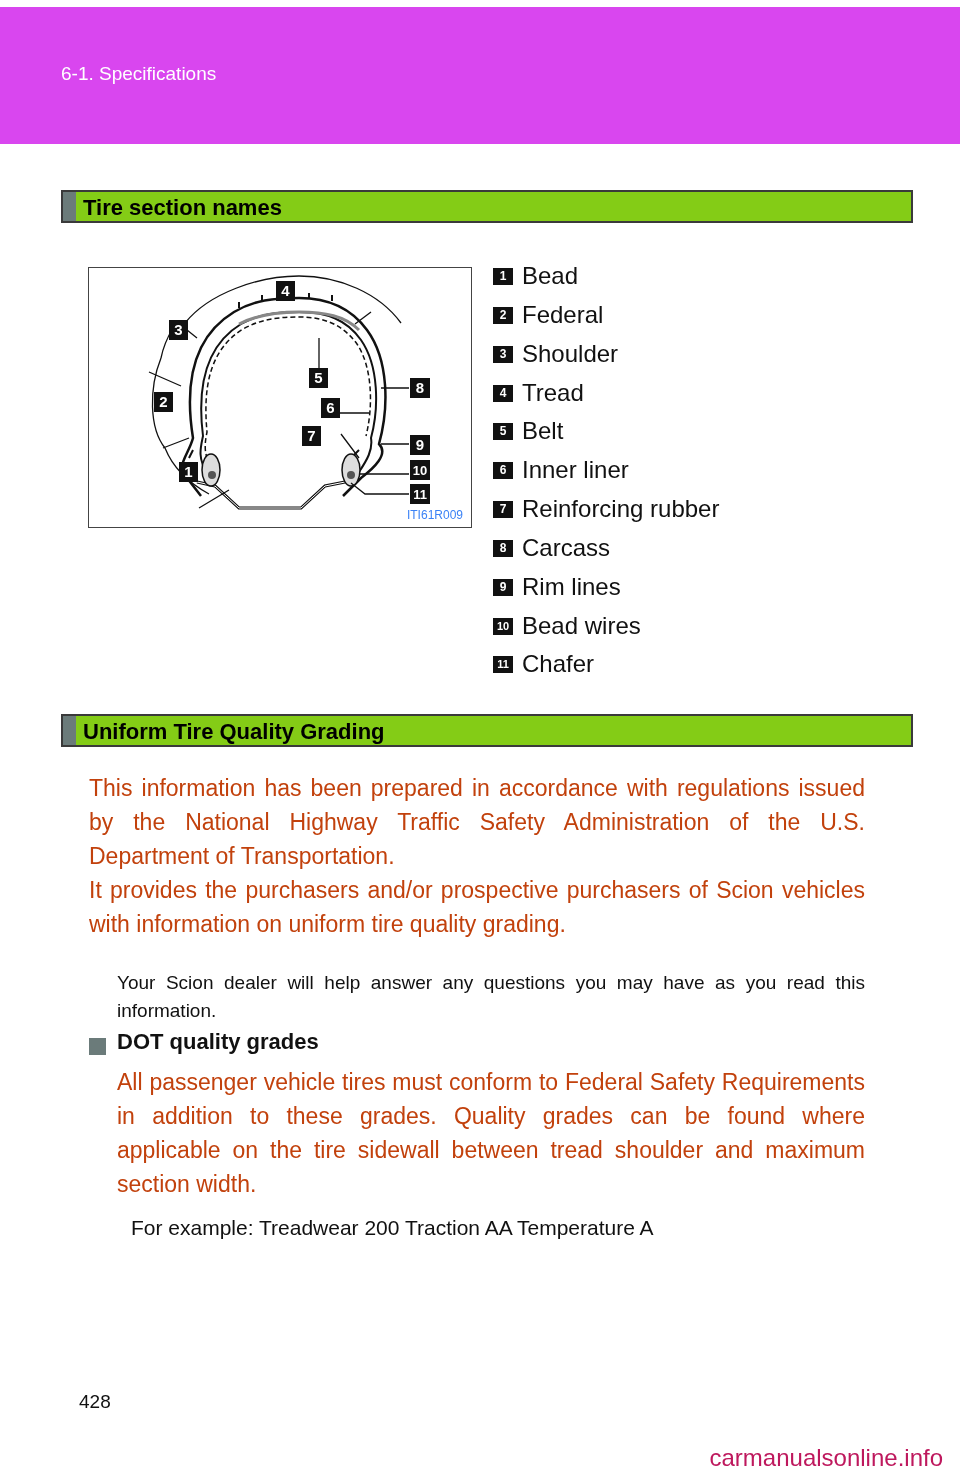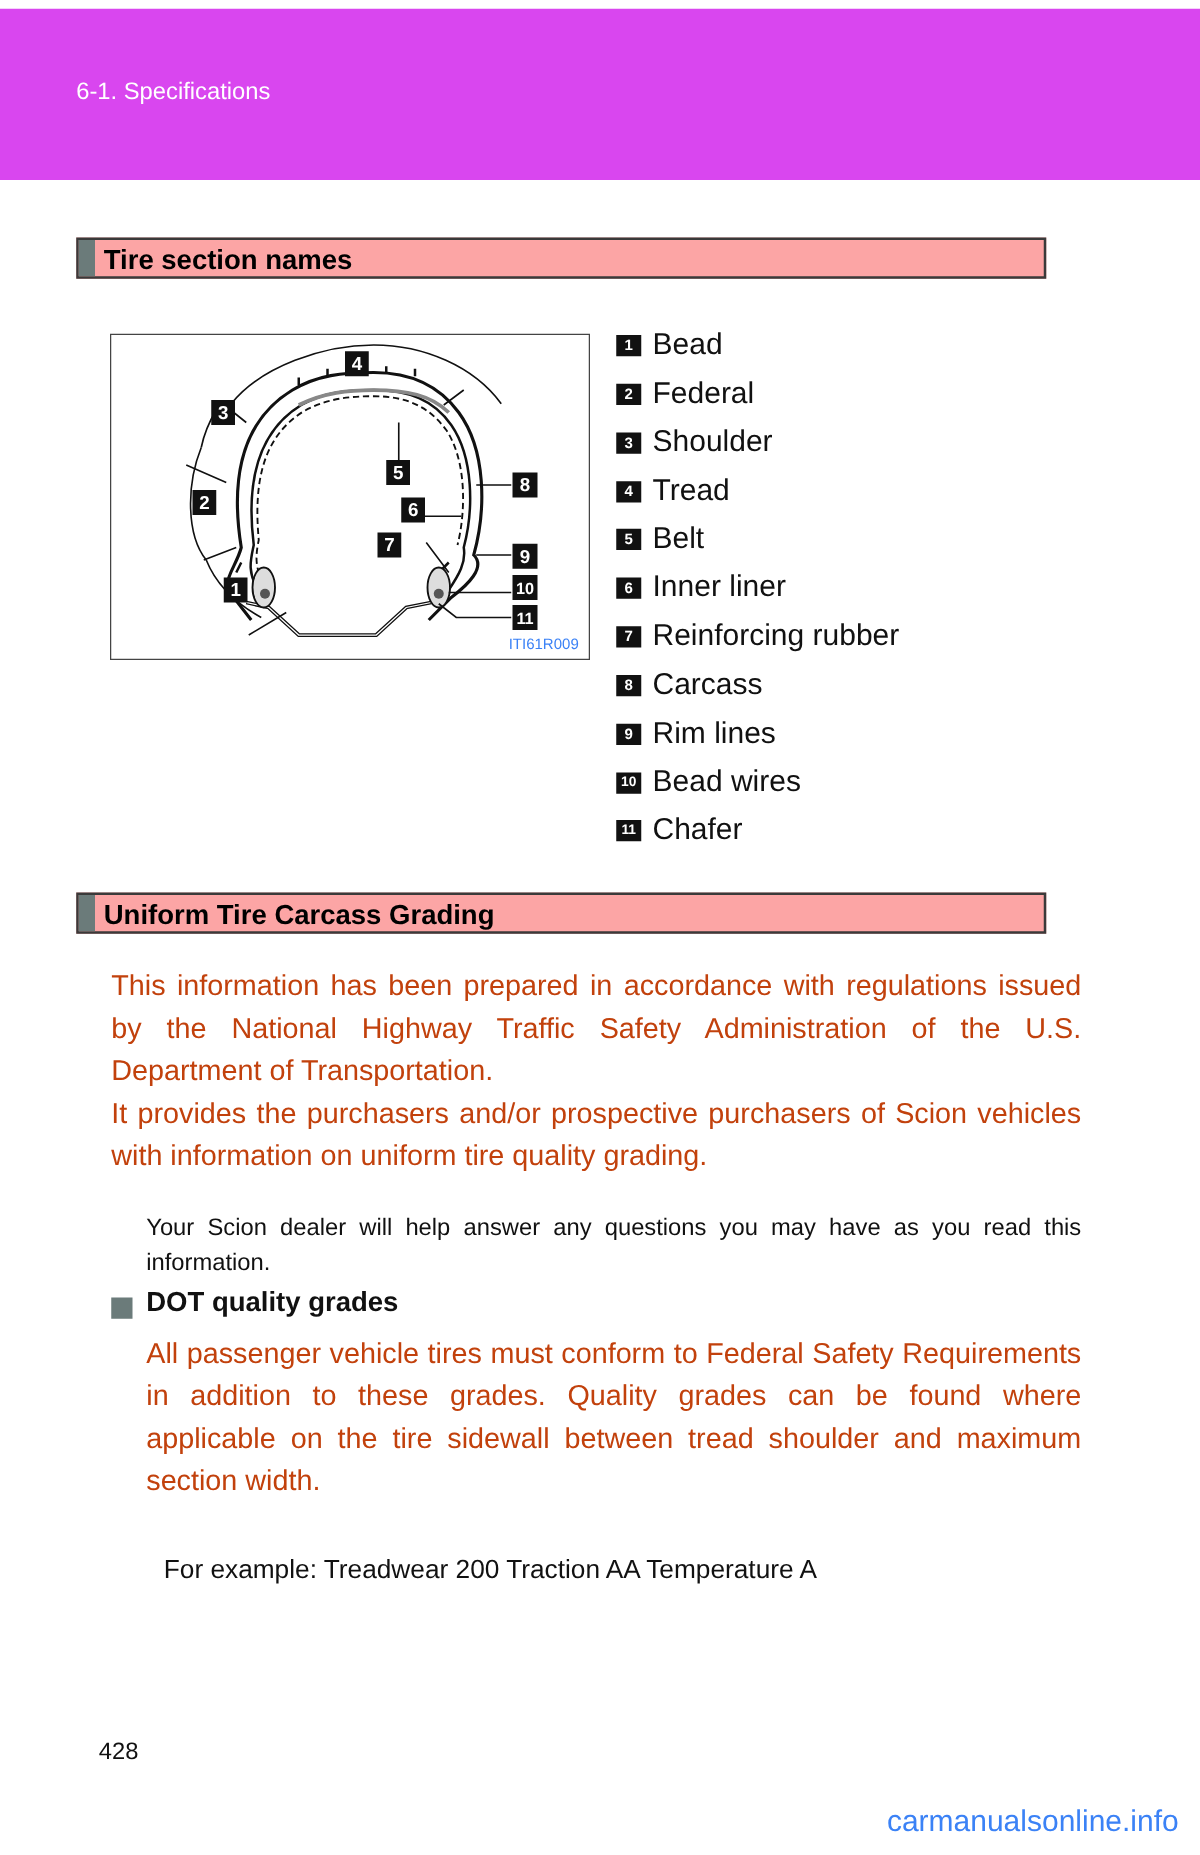--- a/index.html
+++ b/index.html
@@ -8,22 +8,22 @@
     background: #ffffff; font-family: "Liberation Sans", sans-serif; color: #111;
   }
   .header {
     position: absolute; left: 0; top: 7px; width: 960px; height: 137px;
     background: #d946ef;
   }
   .header .section {
     position: absolute; left: 61px; top: 56px; font-size: 19px; color: #ffffff;
   }
   .sect-box {
-    position: absolute; left: 61px; width: 776px; height: 33px;
-    border: 2px solid #3a3a3a; box-sizing: border-box; background: #fca5a5;
+    position: absolute; left: 61px; width: 852px; height: 33px;
+    border: 2px solid #3a3a3a; box-sizing: border-box; background: #84cc16;
   }
   .sect-box .bar {
     position: absolute; left: 0; top: 0; width: 13px; height: 100%; background: #6b7b7a;
   }
   .sect-box .title {
     position: absolute; left: 20px; top: 3px; font-weight: bold; font-size: 22px; color: #000;
   }
   .figure {
     position: absolute; left: 88px; top: 267px; width: 384px; height: 261px;
     border: 1.5px solid #444; box-sizing: border-box;
@@ -47,23 +47,23 @@
   }
   .note {
     position: absolute; left: 117px; width: 748px; font-size: 19px; line-height: 28px;
     text-align: justify; color: #111;
   }
   .subhead {
     position: absolute; left: 89px; top: 1029px; display: flex; align-items: flex-end;
     font-weight: bold; font-size: 22px;
   }
   .subhead .sq { width: 17px; height: 17px; background: #6b7b7a; margin-right: 11px; display: inline-block; }
-  .example { position: absolute; left: 131px; top: 1216px; font-size: 21px; margin-top: 28px; }
+  .example { position: absolute; left: 131px; top: 1216px; font-size: 21px; }
   .page-num { position: absolute; left: 79px; top: 1391px; font-size: 19px; }
-  .watermark { position: absolute; right: 17px; top: 1444px; font-size: 24px; color: #3b82f6; }
+  .watermark { position: absolute; right: 17px; top: 1444px; font-size: 24px; color: #be185d; }
 </style>
 </head>
 <body>
 
 <div class="header">
   <div class="section">6-1. Specifications</div>
 </div>
 
 <div class="sect-box" style="top:190px;">
   <div class="bar"></div>
@@ -170,21 +170,21 @@
     <span class="legend-label">Bead wires</span>
   </div>
   <div class="legend-item" style="top:389px;">
     <span class="num-badge" style="font-size:11px;">11</span>
     <span class="legend-label">Chafer</span>
   </div>
 </div>
 
 <div class="sect-box" style="top:714px;">
   <div class="bar"></div>
-  <div class="title">Uniform Tire Carcass Grading</div>
+  <div class="title">Uniform Tire Quality Grading</div>
 </div>
 
 <div class="para" style="top:771px;">This information has been prepared in accordance with regulations issued by the National Highway Traffic Safety Administration of the U.S. Department of Transportation.</div>
 <div class="para" style="top:873px;">It provides the purchasers and/or prospective purchasers of Scion vehicles with information on uniform tire quality grading.</div>
 
 <div class="note" style="top:958px;margin-top:11px;">Your Scion dealer will help answer any questions you may have as you read this information.</div>
 
 <div class="subhead">
   <span class="sq"></span>
   <span>DOT quality grades</span>

